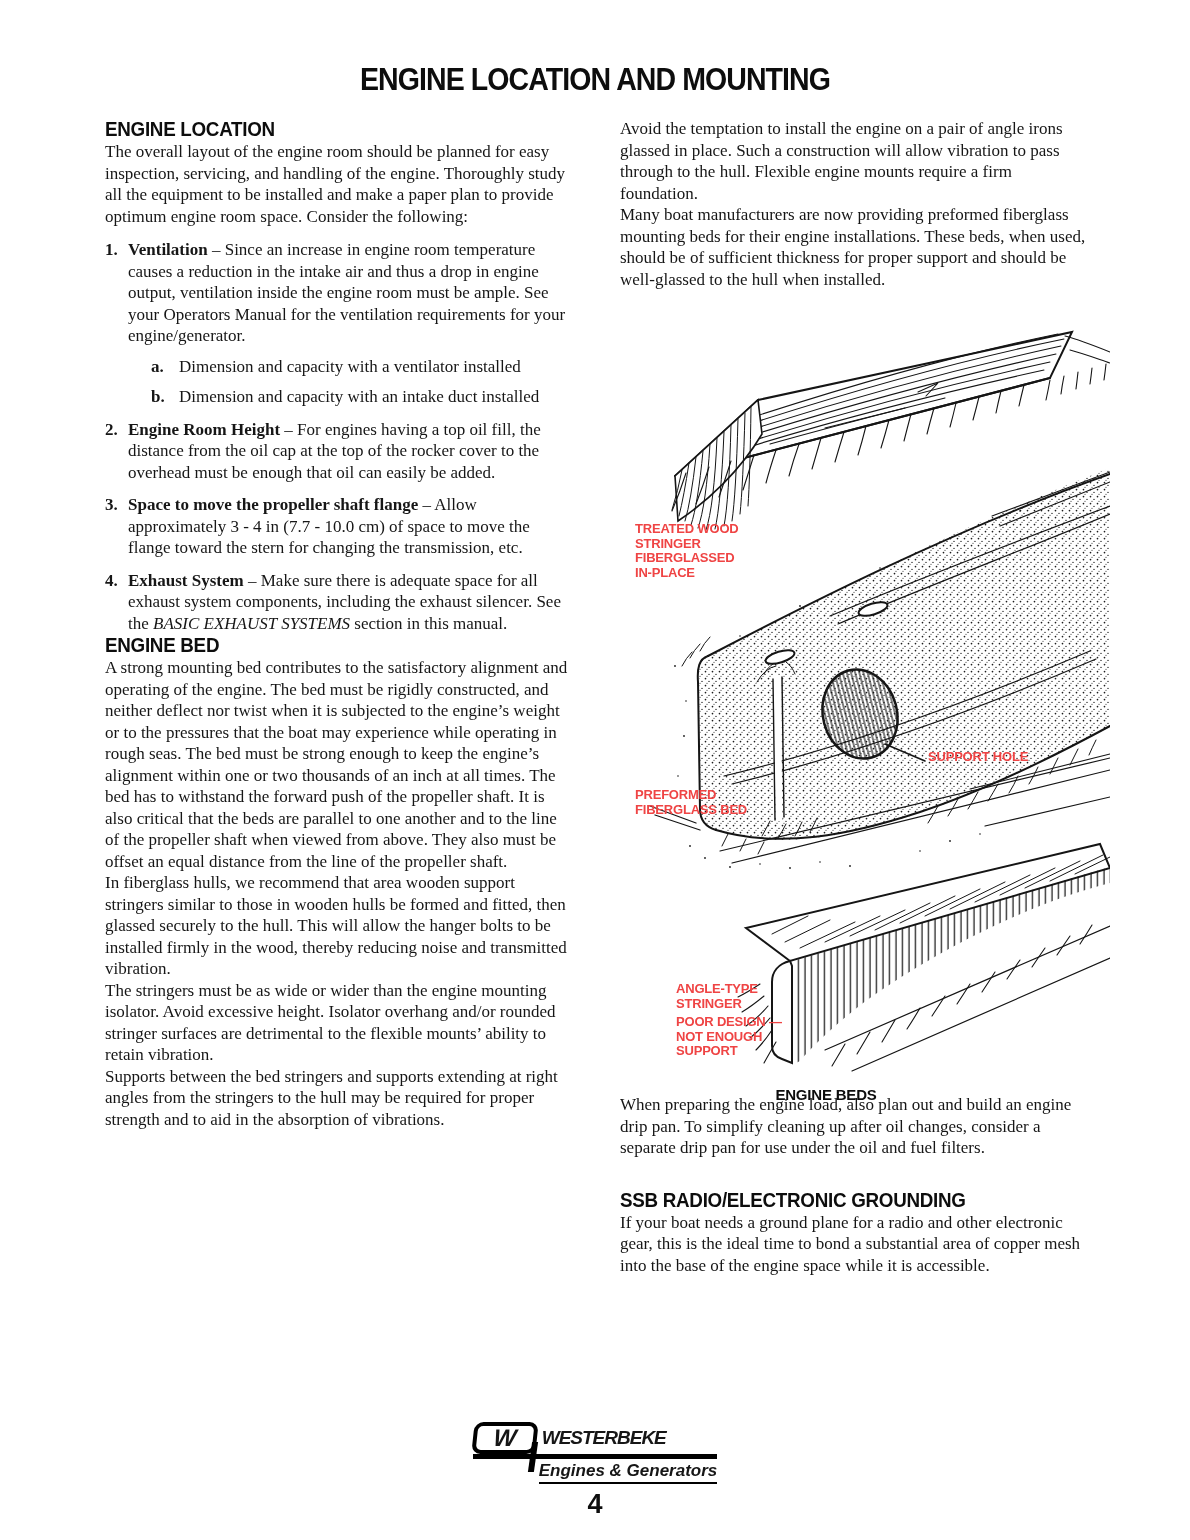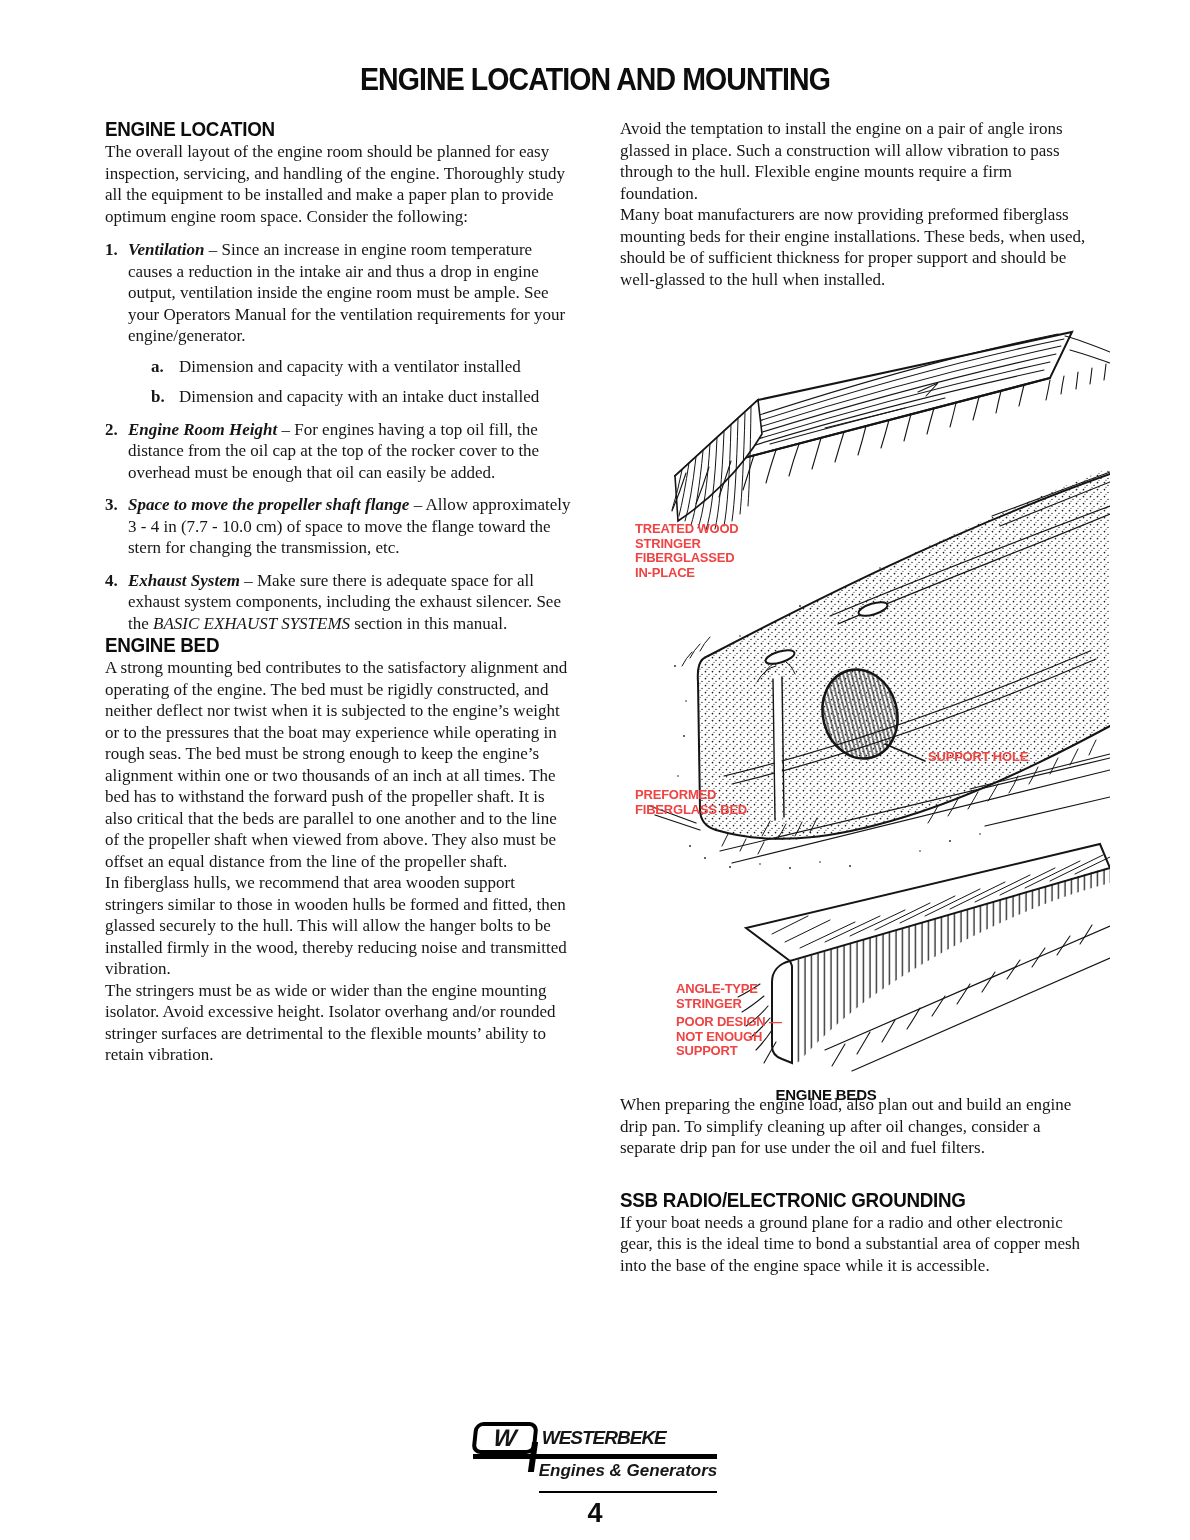--- a/index.html
+++ b/index.html
@@ -23,21 +23,21 @@
     transform:scaleX(0.94);transform-origin:left center;white-space:nowrap;
   }
   p.body{font-size:17px;line-height:21.5px;margin:0;}
   .mt8{margin-top:8px;} .mt10{margin-top:10px;} .mt12{margin-top:12px;}
   .mt14{margin-top:14px;} .mt22{margin-top:22px;}
   .mt30{margin-top:30px;}
   .olist{margin-top:12px;}
   .li{display:flex;margin-top:11px;font-size:17px;line-height:21.5px;}
   .li .num{flex:none;width:23px;font-weight:bold;}
   .li-body{flex:1;}
-  .li-body b{font-weight:bold;font-style:italic;}
+  .li-body b{font-weight:bold;}
   .sub{display:flex;margin:9px 0 0 23px;}
   .sub .letter{flex:none;width:28px;font-weight:bold;}
   
   .illustration{position:relative;width:490px;height:788px;margin-top:16px;}
   .illustration svg{position:absolute;left:0;top:0;}
   .fig-label{
     position:absolute;font-family:"Liberation Sans",sans-serif;font-weight:bold;
     font-size:13px;line-height:14.5px;letter-spacing:-0.2px;color:#ef4444;
     white-space:nowrap;
   }
@@ -62,21 +62,21 @@
   }
   .logo-name{
     font-family:"Liberation Sans",sans-serif;font-weight:bold;font-style:italic;
     font-size:19px;letter-spacing:-1px;margin-left:5px;white-space:nowrap;
   }
   .logo-bar{height:5px;background:#000;margin-top:0px;}
   .logo-tail{position:absolute;left:57px;top:20px;width:6px;height:30px;background:#000;transform:skewX(-8deg);}
   .logo-sub{
     font-family:"Liberation Sans",sans-serif;font-weight:bold;font-style:italic;
     font-size:17px;margin:2px 0 0 66px;border-bottom:2px solid #000;
-    padding-bottom:10px;display:inline-block;white-space:nowrap;
+    padding-bottom:1px;display:inline-block;white-space:nowrap;
   }
   .page-number{
     font-family:"Liberation Sans",sans-serif;font-weight:bold;font-size:27px;
     margin-top:5px;color:#0d0d0d;
   }
   .ital{font-style:italic;}
 </style>
 </head>
 <body>
 
@@ -118,20 +118,21 @@
       <div class="li-body">
         <b>Exhaust System</b><span> –  Make sure there is adequate space for all exhaust system components, including the exhaust silencer. See the </span><span class="ital">BASIC EXHAUST SYSTEMS</span><span> section in this manual.</span>
       </div>
     </div>
   </div>
 
   <h2 class="sec mt22">ENGINE BED</h2>
   <p class="body mt8">A strong mounting bed contributes to the satisfactory alignment and operating of the engine. The bed must be rigidly constructed, and neither deflect nor twist when it is subjected to the engine’s weight or to the pressures that the boat may experience while operating in rough seas. The bed must be strong enough to keep the engine’s alignment within one or two thousands of an inch at all times. The bed has to withstand the forward push of the propeller shaft. It is also critical that the beds are parallel to one another and to the line of the propeller shaft when viewed from above. They also must be offset an equal distance from the line of the propeller shaft.</p>
   <p class="body mt8">In fiberglass hulls, we recommend that area wooden support stringers similar to those in wooden hulls be formed and fitted, then glassed securely to the hull. This will allow the hanger bolts to be installed firmly in the wood, thereby reducing noise and transmitted vibration.</p>
   <p class="body mt8">The stringers must be as wide or wider than the engine mounting isolator. Avoid excessive height. Isolator overhang and/or rounded stringer surfaces are detrimental to the flexible mounts’ ability to retain vibration.</p>
+  <p class="body mt8">Supports between the bed stringers and supports extending at right angles from the stringers to the hull may be required for proper strength and to aid in the absorption of vibrations.</p>
 </div>
 
 <div class="col col-right">
   <p class="body mt12">Avoid the temptation to install the engine on a pair of angle irons glassed in place. Such a construction will allow vibration to pass through to the hull. Flexible engine mounts require a firm foundation.</p>
   <p class="body">Many boat manufacturers are now providing preformed fiberglass mounting beds for their engine installations. These beds, when used, should be of sufficient thickness for proper support and should be well-glassed to the hull when installed.</p>
 
   <div class="illustration">
     <svg width="490" height="788" viewBox="0 0 490 788">
       <defs>
         <pattern id="stip" width="7" height="7" patternUnits="userSpaceOnUse">

